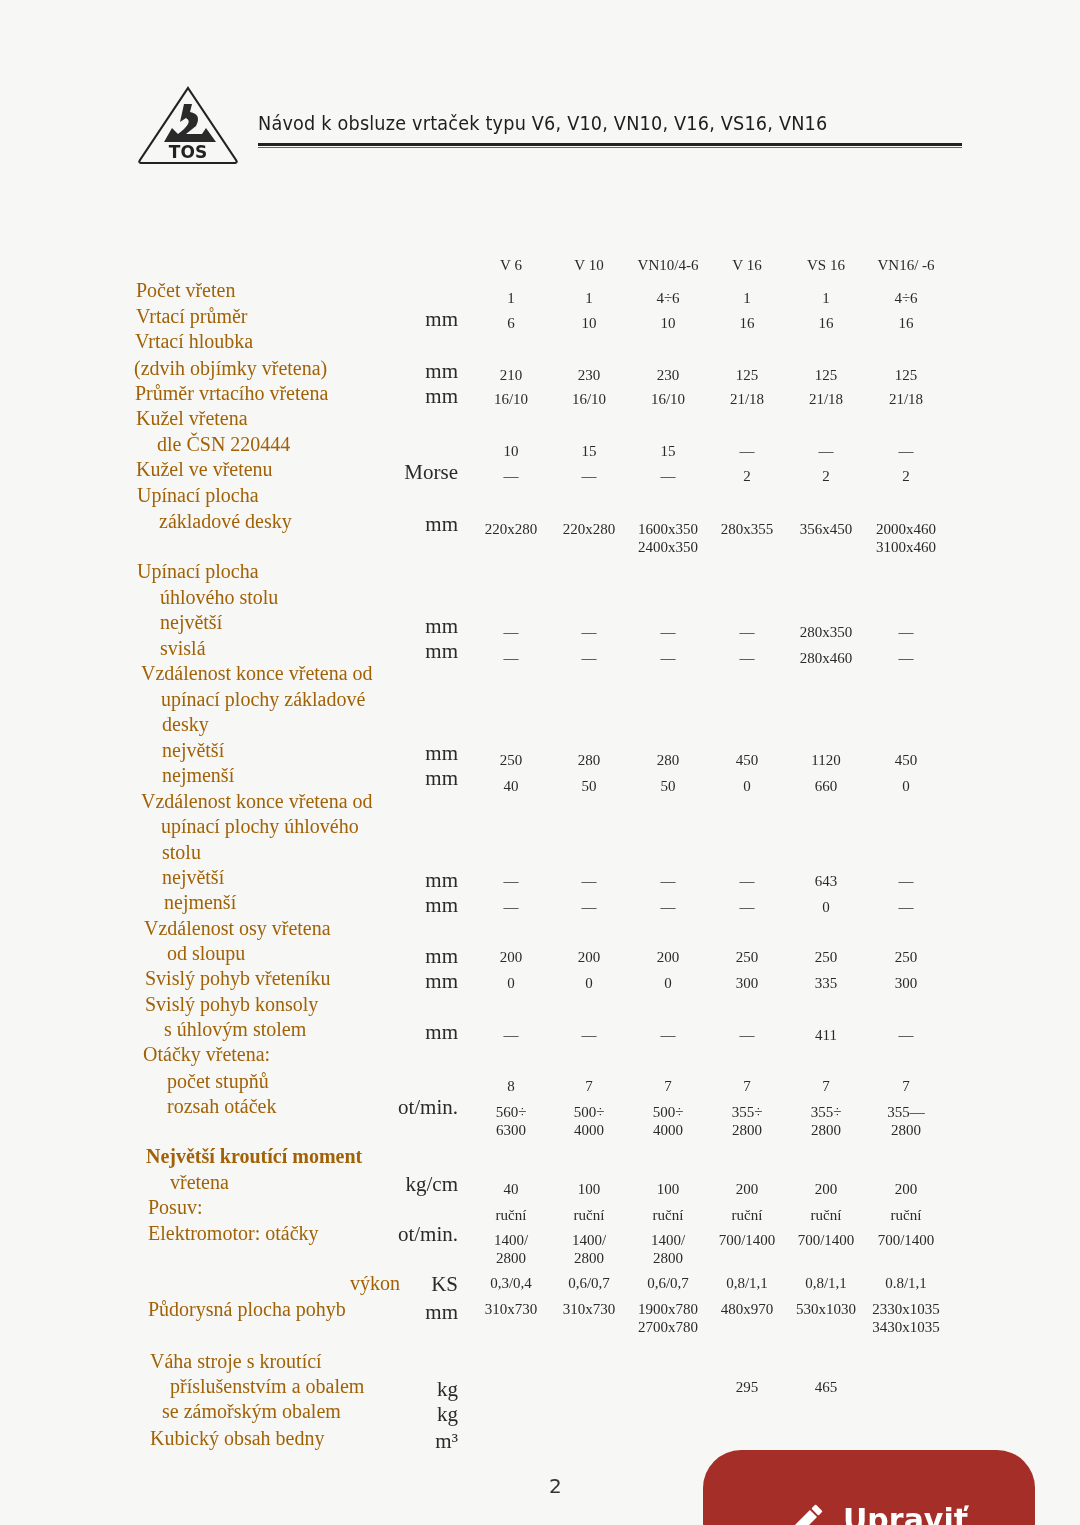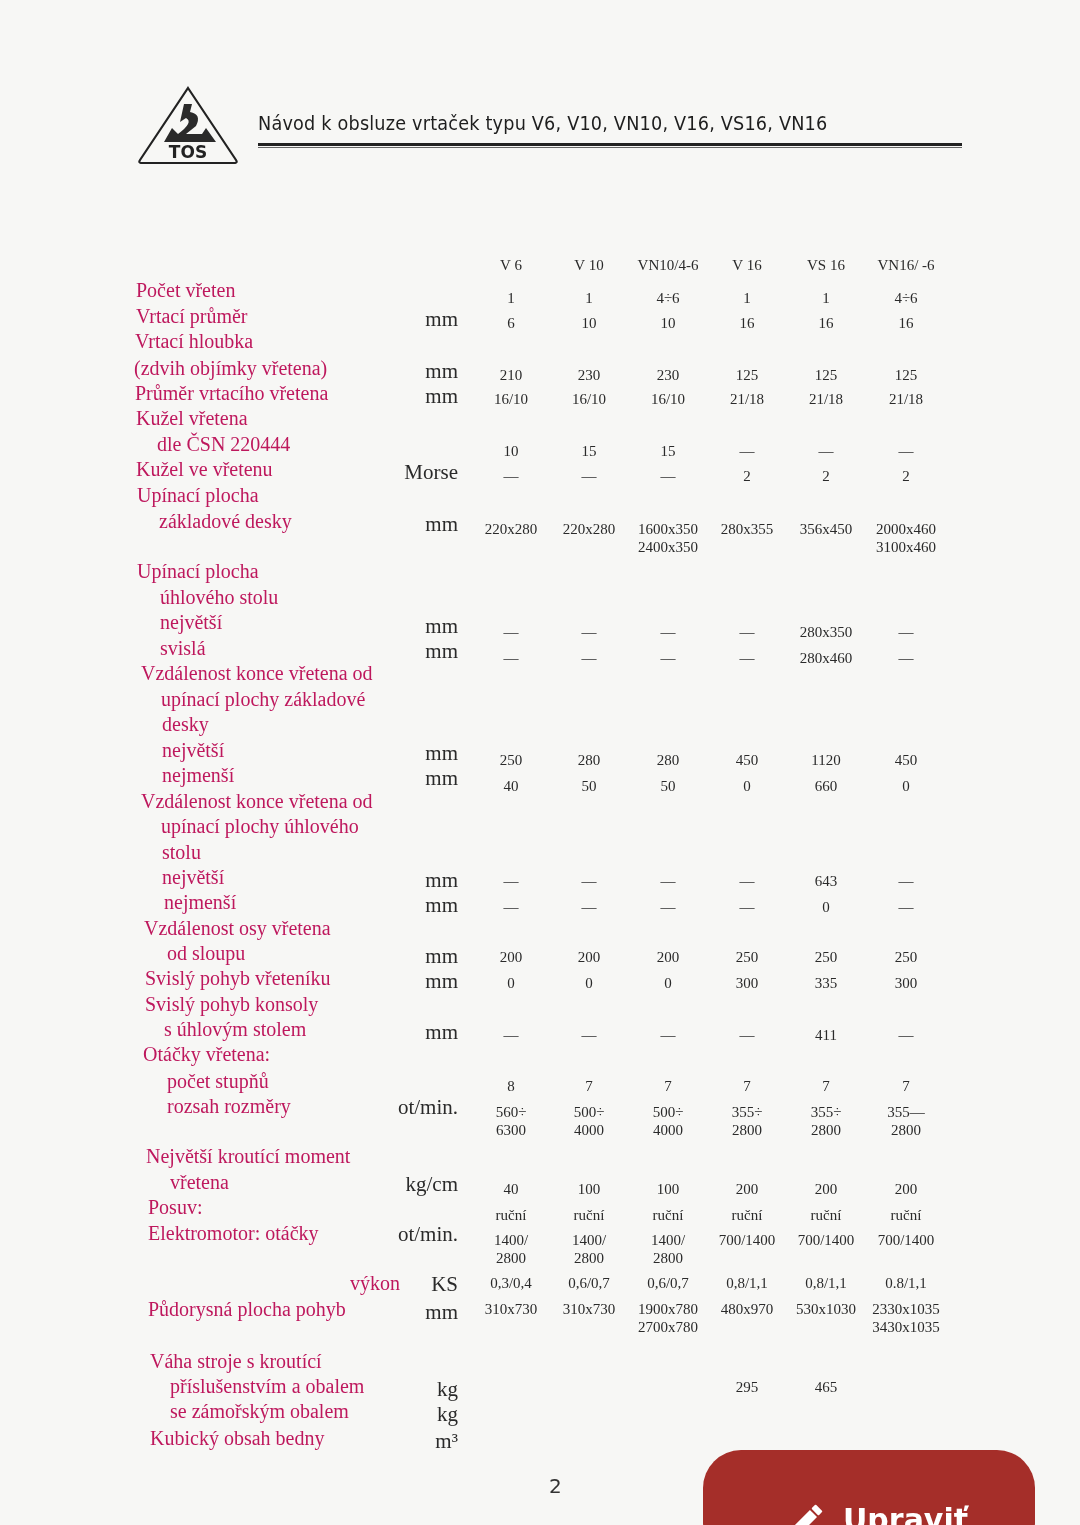--- a/index.html
+++ b/index.html
@@ -17,21 +17,21 @@
       color: #1e1e1e; white-space: nowrap; transform: scaleX(0.93); transform-origin: left center;
     }
     .header-rule { position: absolute; left: 258px; top: 143px; width: 704px; height: 3px; background: #222; }
     .header-rule2 { position: absolute; left: 258px; top: 147px; width: 704px; height: 1px; background: #666; }
     .section-title {
       position: absolute; left: 132px; top: 210px; white-space: nowrap;
       font-size: 33px; color: #222;
     }
     .section-title .ref { font-size: 19px; }
     .colhead { position: absolute; top: 257px; font-size: 15px; white-space: nowrap; text-align: center; transform: translateX(-50%); }
-    .lbl { position: absolute; font-size: 20px; white-space: nowrap; color: #be185d; }
+    .lbl { position: absolute; font-size: 20px; white-space: nowrap; color: #a16207; }
     .unit { position: absolute; font-size: 21px; white-space: nowrap; text-align: right; color: #2a2a2a; }
     .cell { position: absolute; font-size: 15px; white-space: nowrap; text-align: center; transform: translateX(-50%); line-height: 18px; color: #2a2a2a; }
     .page-number { position: absolute; left: 549px; top: 1474px; font-family: "DejaVu Sans", sans-serif; font-size: 20px; color: #333; }
     .edit-button {
       position: absolute; left: 703px; top: 1450px; width: 332px; height: 110px;
       background: #a52e29; border-radius: 38px; color: #fff; cursor: pointer;
       font-family: "DejaVu Sans", sans-serif; font-weight: bold; font-size: 30px;
     }
     .edit-button .pencil { position: absolute; left: 82px; top: 52px; width: 40px; height: 40px; }
     .edit-button .label { position: absolute; left: 140px; top: 52px; }
@@ -236,37 +236,37 @@
         <div class="lbl" style="left: 143px; top: 1043px;">Otáčky vřetena:</div>
         <div class="lbl" style="left: 167px; top: 1070px;">počet stupňů</div>
         <div class="cell" style="left: 511px; top: 1077px; white-space: pre;">8</div>
         <div class="cell" style="left: 589px; top: 1077px; white-space: pre;">7</div>
         <div class="cell" style="left: 668px; top: 1077px; white-space: pre;">7</div>
         <div class="cell" style="left: 747px; top: 1077px; white-space: pre;">7</div>
         <div class="cell" style="left: 826px; top: 1077px; white-space: pre;">7</div>
         <div class="cell" style="left: 906px; top: 1077px; white-space: pre;">7</div>
       </div>
       <div>
-        <div class="lbl" style="left: 167px; top: 1095px;">rozsah rozměry</div>
+        <div class="lbl" style="left: 167px; top: 1095px;">rozsah otáček</div>
         <div class="unit" style="right: 622px; top: 1095px;">ot/min.</div>
         <div class="cell" style="left: 511px; top: 1103px; white-space: pre;">560÷
 6300</div>
         <div class="cell" style="left: 589px; top: 1103px; white-space: pre;">500÷
 4000</div>
         <div class="cell" style="left: 668px; top: 1103px; white-space: pre;">500÷
 4000</div>
         <div class="cell" style="left: 747px; top: 1103px; white-space: pre;">355÷
 2800</div>
         <div class="cell" style="left: 826px; top: 1103px; white-space: pre;">355÷
 2800</div>
         <div class="cell" style="left: 906px; top: 1103px; white-space: pre;">355—
 2800</div>
       </div>
       <div>
-        <div class="lbl" style="left: 146px; top: 1145px;">Největší kroutící moment</div>
+        <div class="lbl" style="left: 146px; top: 1145px; font-weight: bold;">Největší kroutící moment</div>
         <div class="lbl" style="left: 170px; top: 1171px;">vřetena</div>
         <div class="unit" style="right: 622px; top: 1172px;">kg/cm</div>
         <div class="cell" style="left: 511px; top: 1180px; white-space: pre;">40</div>
         <div class="cell" style="left: 589px; top: 1180px; white-space: pre;">100</div>
         <div class="cell" style="left: 668px; top: 1180px; white-space: pre;">100</div>
         <div class="cell" style="left: 747px; top: 1180px; white-space: pre;">200</div>
         <div class="cell" style="left: 826px; top: 1180px; white-space: pre;">200</div>
         <div class="cell" style="left: 906px; top: 1180px; white-space: pre;">200</div>
       </div>
       <div>
@@ -314,21 +314,21 @@
 3430x1035</div>
       </div>
       <div>
         <div class="lbl" style="left: 150px; top: 1350px;">Váha stroje s kroutící</div>
         <div class="lbl" style="left: 170px; top: 1375px;">příslušenstvím a obalem</div>
         <div class="unit" style="right: 622px; top: 1377px;">kg</div>
         <div class="cell" style="left: 747px; top: 1378px; white-space: pre;">295</div>
         <div class="cell" style="left: 826px; top: 1378px; white-space: pre;">465</div>
       </div>
       <div>
-        <div class="lbl" style="left: 170px; top: 1400px;">se zámořským obalem</div>
+        <div class="lbl" style="left: 162px; top: 1400px;">se zámořským obalem</div>
         <div class="unit" style="right: 622px; top: 1402px;">kg</div>
       </div>
       <div>
         <div class="lbl" style="left: 150px; top: 1427px;">Kubický obsah bedny</div>
         <div class="unit" style="right: 622px; top: 1429px;">m³</div>
       </div>
     </div>
 
   <div class="page-number">2</div>
 

